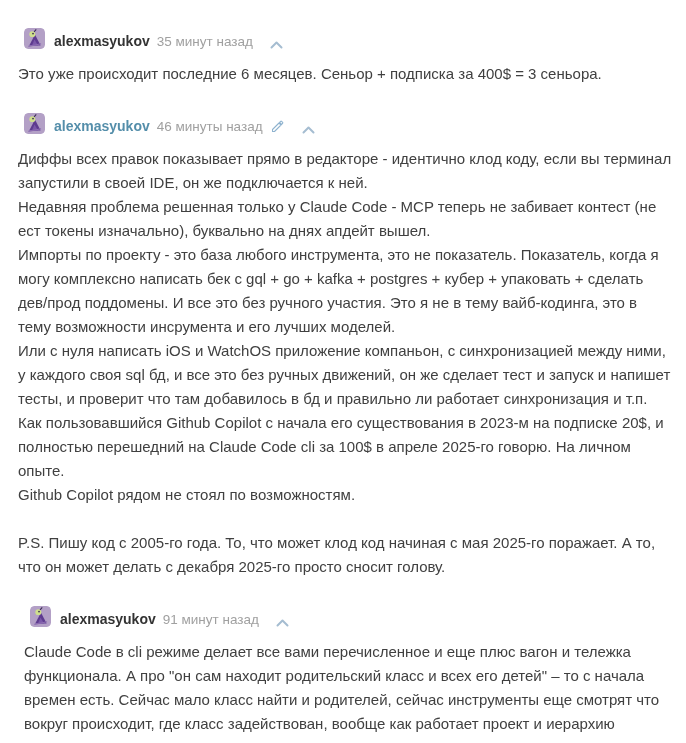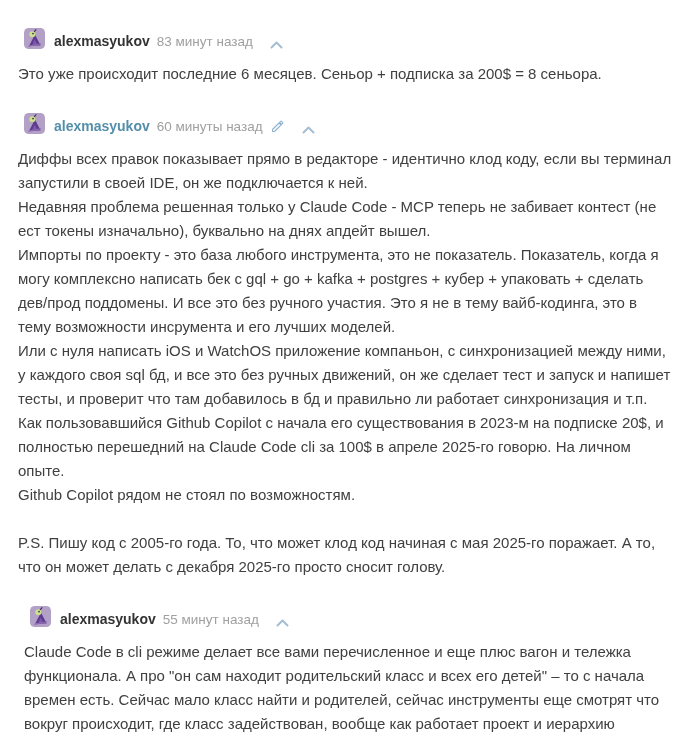--- a/index.html
+++ b/index.html
@@ -78,45 +78,45 @@
         <rect width="24" height="24" rx="5" fill="#b3a0c6"></rect>
         <path d="M6 20 L12.5 7.5 L19 20 Z" fill="#5e3b8f"></path>
         <path d="M9 20 L12 13 L16 20 Z" fill="#7a57a8"></path>
         <circle cx="9.5" cy="7" r="3.4" fill="#cfe08d"></circle>
         <circle cx="10.3" cy="6.4" r="1" fill="#3a2b52"></circle>
         <path d="M11.5 4.5 L14 1.5" stroke="#3a2b52" stroke-width="1.2" fill="none"></path>
         <path d="M5 21 L19.5 18" stroke="#8b6bb0" stroke-width="1.4" fill="none"></path>
       </svg>
     </span>
     <a class="username">alexmasyukov</a>
-    <span class="time">83 минут назад</span>
+    <span class="time">35 минут назад</span>
     <span class="collapse-btn">
       <svg width="13" height="8" viewBox="0 0 13 8">
         <polyline points="1.5,6.5 6.5,1.5 11.5,6.5" fill="none" stroke="#a5bdd1" stroke-width="2" stroke-linecap="round" stroke-linejoin="round"></polyline>
       </svg>
     </span>
   </header>
-  <div class="c-body">Это уже происходит последние 6 месяцев. Сеньор + подписка за 200$ = 8 сеньора.</div>
+  <div class="c-body">Это уже происходит последние 6 месяцев. Сеньор + подписка за 400$ = 3 сеньора.</div>
 </article>
 
 <article class="comment">
   <header class="c-head">
     <span class="avatar">
       <svg width="21" height="21" viewBox="0 0 24 24">
         <rect width="24" height="24" rx="5" fill="#b3a0c6"></rect>
         <path d="M6 20 L12.5 7.5 L19 20 Z" fill="#5e3b8f"></path>
         <path d="M9 20 L12 13 L16 20 Z" fill="#7a57a8"></path>
         <circle cx="9.5" cy="7" r="3.4" fill="#cfe08d"></circle>
         <circle cx="10.3" cy="6.4" r="1" fill="#3a2b52"></circle>
         <path d="M11.5 4.5 L14 1.5" stroke="#3a2b52" stroke-width="1.2" fill="none"></path>
         <path d="M5 21 L19.5 18" stroke="#8b6bb0" stroke-width="1.4" fill="none"></path>
       </svg>
     </span>
     <a class="username u-link">alexmasyukov</a>
-    <span class="time">60 минуты назад</span>
+    <span class="time">46 минуты назад</span>
     <span class="edit-btn">
       <svg width="15" height="15" viewBox="0 0 24 24">
         <path d="M4 16.8 V20 h3.2 L17.6 9.6 l-3.2-3.2 L4 16.8 z M20.2 7 a1.1 1.1 0 0 0 0-1.55 L18.55 3.8 a1.1 1.1 0 0 0-1.55 0 L15.4 5.4 l3.2 3.2 1.6-1.6 z" fill="none" stroke="#8fb3cf" stroke-width="1.7" stroke-linejoin="round"></path>
       </svg>
     </span>
     <span class="collapse-btn">
       <svg width="13" height="8" viewBox="0 0 13 8">
         <polyline points="1.5,6.5 6.5,1.5 11.5,6.5" fill="none" stroke="#a5bdd1" stroke-width="2" stroke-linecap="round" stroke-linejoin="round"></polyline>
       </svg>
     </span>
@@ -138,21 +138,21 @@
         <rect width="24" height="24" rx="5" fill="#b3a0c6"></rect>
         <path d="M6 20 L12.5 7.5 L19 20 Z" fill="#5e3b8f"></path>
         <path d="M9 20 L12 13 L16 20 Z" fill="#7a57a8"></path>
         <circle cx="9.5" cy="7" r="3.4" fill="#cfe08d"></circle>
         <circle cx="10.3" cy="6.4" r="1" fill="#3a2b52"></circle>
         <path d="M11.5 4.5 L14 1.5" stroke="#3a2b52" stroke-width="1.2" fill="none"></path>
         <path d="M5 21 L19.5 18" stroke="#8b6bb0" stroke-width="1.4" fill="none"></path>
       </svg>
     </span>
     <a class="username">alexmasyukov</a>
-    <span class="time">55 минут назад</span>
+    <span class="time">91 минут назад</span>
     <span class="collapse-btn">
       <svg width="13" height="8" viewBox="0 0 13 8">
         <polyline points="1.5,6.5 6.5,1.5 11.5,6.5" fill="none" stroke="#a5bdd1" stroke-width="2" stroke-linecap="round" stroke-linejoin="round"></polyline>
       </svg>
     </span>
   </header>
   <div class="c-body">Claude Code в cli режиме делает все вами перечисленное и еще плюс вагон и тележка функционала. А про "он сам находит родительский класс и всех его детей" – то с начала времен есть. Сейчас мало класс найти и родителей, сейчас инструменты еще смотрят что вокруг происходит, где класс задействован, вообще как работает проект и иерархию архитектуры.
 Класс и родителя - это 23-й год по возможностям.</div>
 </article>
 

